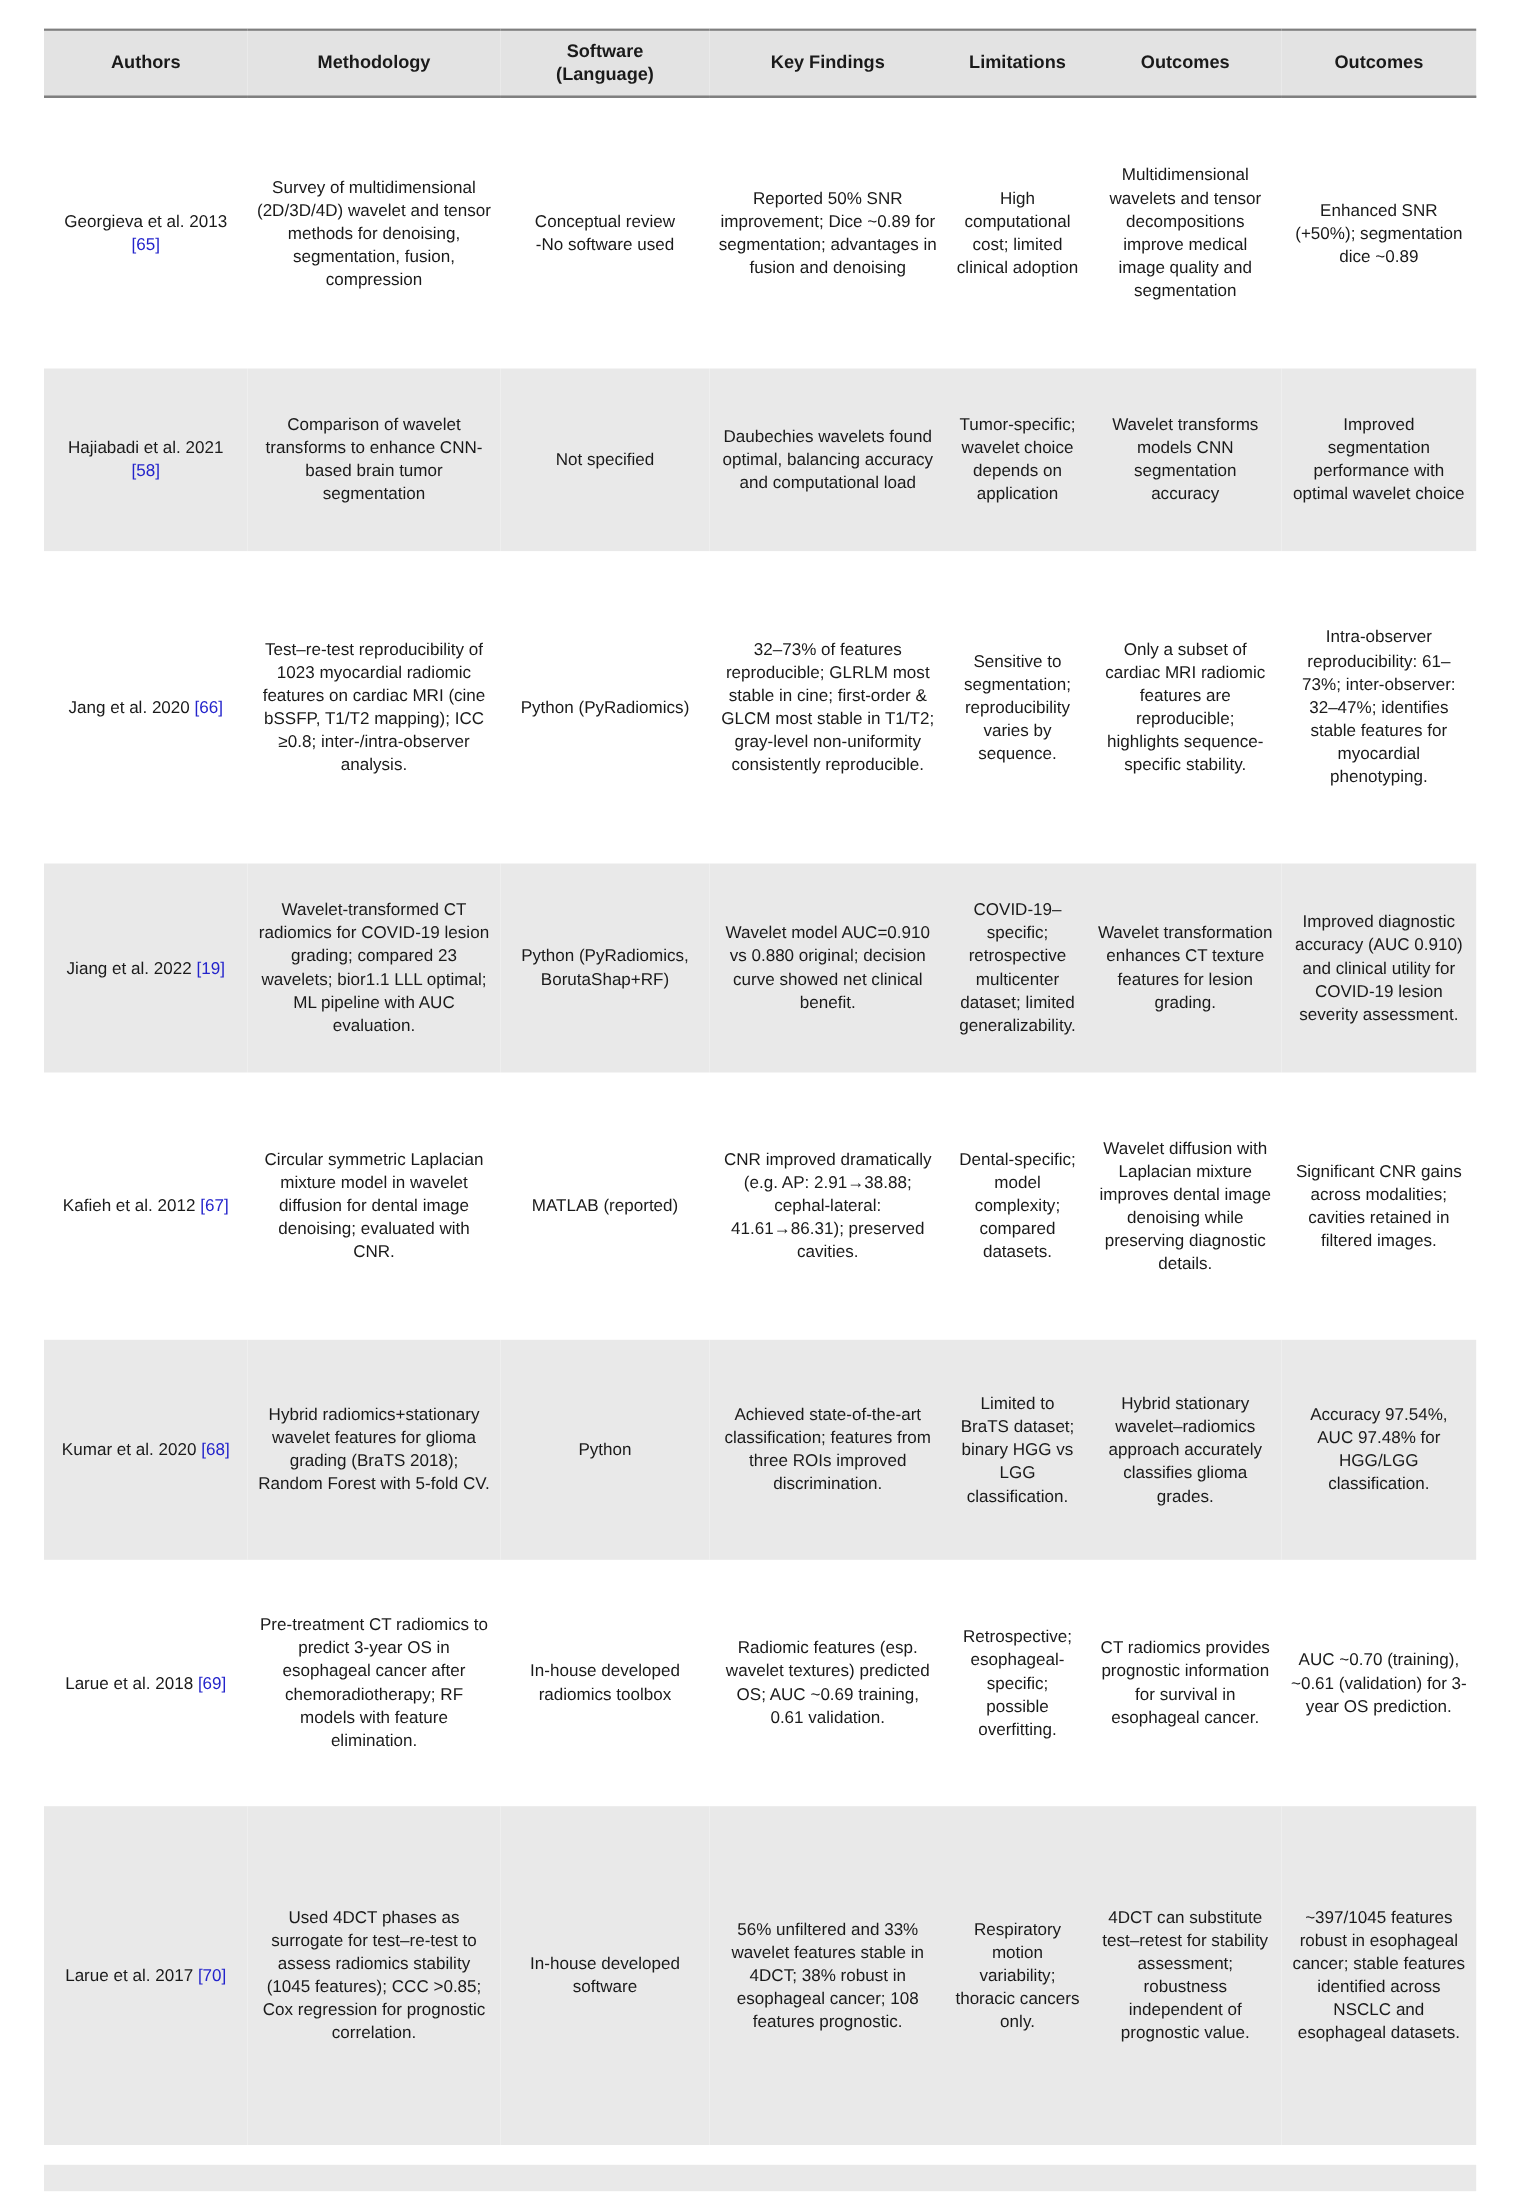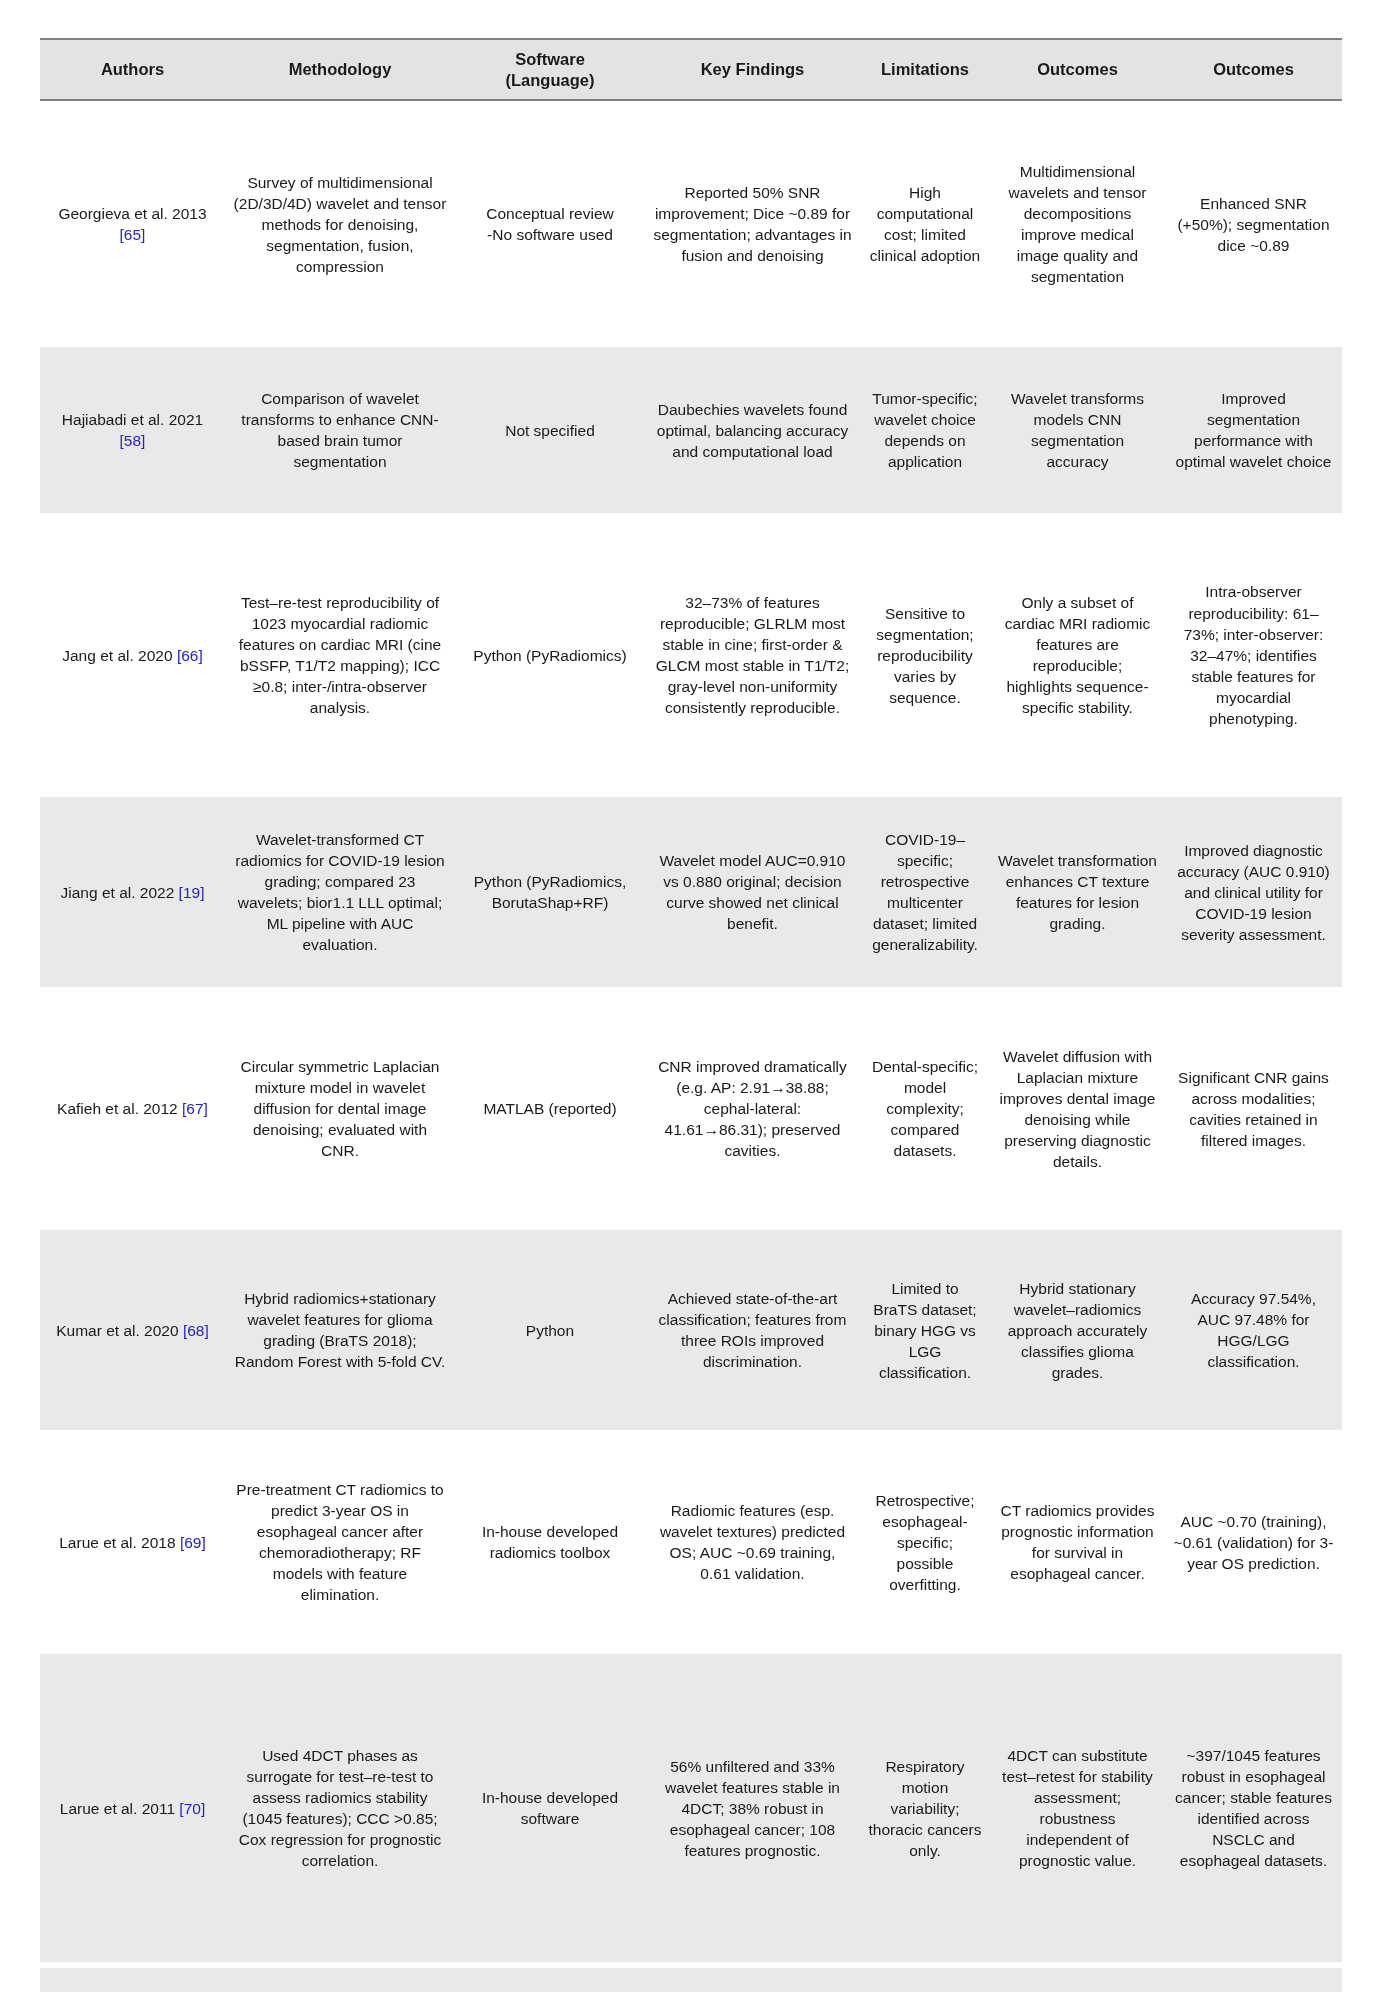--- a/index.html
+++ b/index.html
@@ -8,21 +8,21 @@
     width:1382px;
     height:2000px;
     background:#ffffff;
     overflow:hidden;
     font-family:"Liberation Sans","DejaVu Sans",sans-serif;
     color:#1a1a1a;
   }
   table.doc-table {
     position:absolute;
     left:40px;
-    top:38px;
+    top:26px;
     width:1302px;
     border-collapse:collapse;
     table-layout:fixed;
   }
   table.doc-table thead th {
     background:var(--header-shade,#e3e3e3);
     font-weight:bold;
     font-size:16.5px;
     line-height:1.25;
     text-align:center;
@@ -137,21 +137,21 @@
         <tr style="height: 224px;">
           <td><span>Larue et al. 2018</span> <span class="ref">[69]</span></td>
           <td>Pre-treatment CT radiomics to predict 3-year OS in esophageal cancer after chemoradiotherapy; RF models with feature elimination.</td>
           <td>In-house developed radiomics toolbox</td>
           <td>Radiomic features (esp. wavelet textures) predicted OS; AUC ~0.69 training, 0.61 validation.</td>
           <td>Retrospective; esophageal-specific; possible overfitting.</td>
           <td>CT radiomics provides prognostic information for survival in esophageal cancer.</td>
           <td>AUC ~0.70 (training), ~0.61 (validation) for 3-year OS prediction.</td>
         </tr>
         <tr class="shade" style="height: 308px;">
-          <td><span>Larue et al. 2011</span> <span class="ref">[70]</span></td>
+          <td><span>Larue et al. 2017</span> <span class="ref">[70]</span></td>
           <td>Used 4DCT phases as surrogate for test–re-test to assess radiomics stability (1045 features); CCC &gt;0.85; Cox regression for prognostic correlation.</td>
           <td>In-house developed software</td>
           <td>56% unfiltered and 33% wavelet features stable in 4DCT; 38% robust in esophageal cancer; 108 features prognostic.</td>
           <td>Respiratory motion variability; thoracic cancers only.</td>
           <td>4DCT can substitute test–retest for stability assessment; robustness independent of prognostic value.</td>
           <td>~397/1045 features robust in esophageal cancer; stable features identified across NSCLC and esophageal datasets.</td>
         </tr>
       </tbody>
   </table>
   <div class="next-row-strip"></div>

